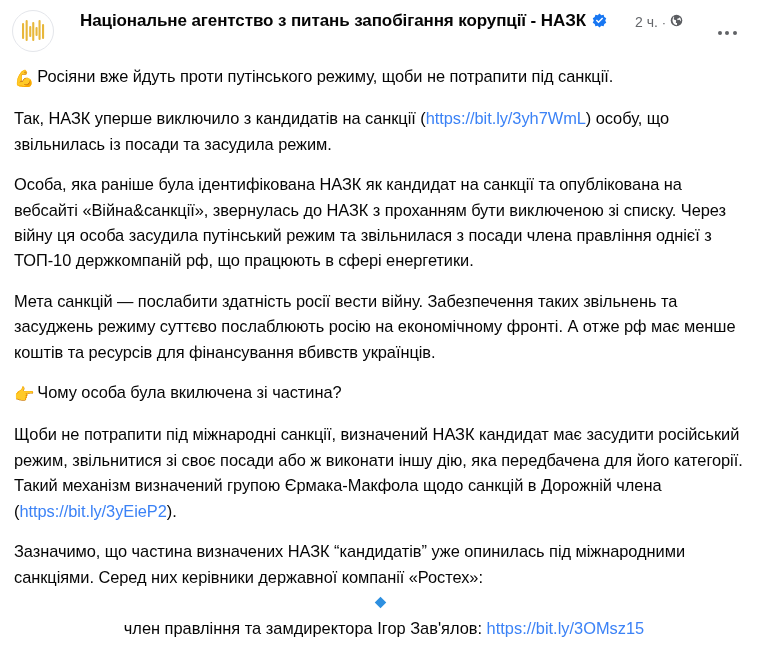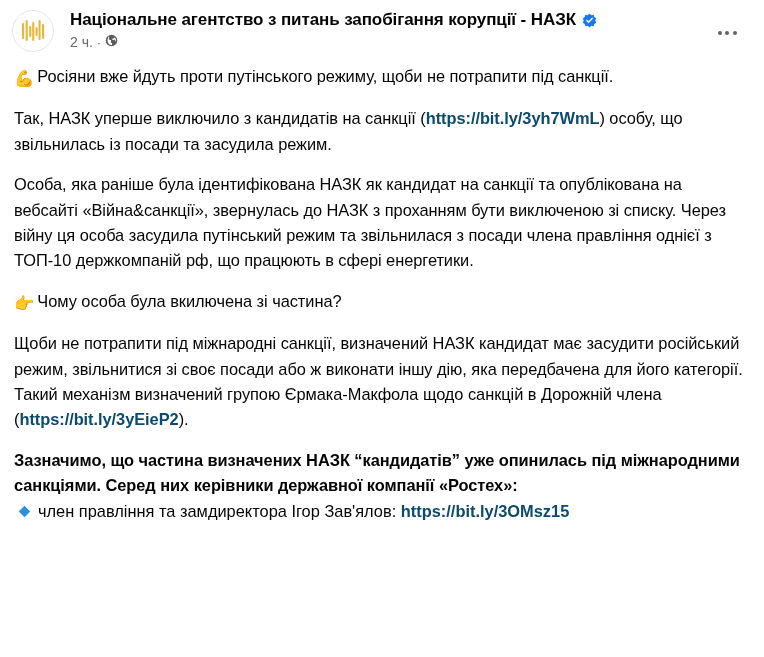--- a/index.html
+++ b/index.html
@@ -43,26 +43,26 @@
     box-sizing: border-box;
     display: flex;
     align-items: center;
     justify-content: center;
     margin-top: 1px;
     overflow: hidden;
   }
   .avatar svg { display:block; }
 
   .header-text {
-    margin-left: 16px;
-    display: flex;
-    flex-direction: column;
+    margin-left: 26px;
+    display: flex;
     justify-content: flex-start;
     padding-top: 1px;
     min-width: 0;
+    gap: 28px;
   }
   .page-name-row {
     display: flex;
     align-items: center;
     white-space: nowrap;
   }
   .page-name {
     font-size: 17px;
     font-weight: bold;
     letter-spacing: -0.1px;
@@ -129,47 +129,47 @@
     box-sizing: border-box;
   }
   .para {
     font-size: 16.4px;
     line-height: 25.4px;
     color: #050505;
     margin: 0 4px 15px 0;
     letter-spacing: -0.05px;
     word-spacing: 0px;
   }
-  .para.nospace { margin-bottom: 0; font-weight: bold; }
+  .para.nospace { margin-bottom: 0; }
 
   .emoji {
     display: inline-block;
     vertical-align: -2px;
     margin-right: 3px;
   }
   .link {
-    color: #0c4a6e;
+    color: #3b82f6;
     text-decoration: none;
     cursor: pointer;
-    font-weight: bold;
   }
 
   ul.bullets {
     list-style: none;
     margin: 0 0 12px 0;
     padding: 0;
   }
   ul.bullets li {
     font-size: 16.4px;
     line-height: 25.6px;
     color: #050505;
     display: flex;
-    align-items: flex-start;
+    align-items: center;
     margin: 0;
     padding-left: 4px;
+    flex-direction: column;
   }
   .diamond {
     flex: 0 0 auto;
     margin-right: 7px;
     display: inline-flex;
     align-items: center;
     height: 25.6px;
   }
   .li-text { min-width: 0; }
 </style>
@@ -230,20 +230,21 @@
       <span class="emoji">💪</span><span>Росіяни вже йдуть проти путінського режиму, щоби не потрапити під санкції.</span>
     </p>
 
     <p class="para">
       <span>Так, НАЗК уперше виключило з кандидатів на санкції (</span><a class="link" href="#">https://bit.ly/3yh7WmL</a><span>) особу, що звільнилась із посади та засудила режим.</span>
     </p>
 
     <p class="para">Особа, яка раніше була ідентифікована НАЗК як кандидат на санкції та опублікована на вебсайті «Війна&amp;санкції», звернулась до НАЗК з проханням бути виключеною зі списку. Через війну ця особа засудила путінський режим та звільнилася з посади члена правління однієї з ТОП-10 держкомпаній рф, що працюють в сфері енергетики.</p>
 
 
+    <p class="para">Мета санкцій — послабити здатність росії вести війну. Забезпечення таких звільнень та засуджень режиму суттєво послаблюють росію на економічному фронті. А отже рф має менше коштів та ресурсів для фінансування вбивств українців.</p>
 
     <p class="para">
       <span class="emoji">👉</span><span>Чому особа була вкилючена зі частина?</span>
     </p>
 
     <p class="para">
       <span>Щоби не потрапити під міжнародні санкції, визначений НАЗК кандидат має засудити російський режим, звільнитися зі своє посади або ж виконати іншу дію, яка передбачена для його категорії. Такий механізм визначений групою Єрмака-Макфола щодо санкцій в Дорожній члена (</span><a class="link" href="#">https://bit.ly/3yEieP2</a><span>).</span>
     </p>
 
     <p class="para nospace">Зазначимо, що частина визначених НАЗК “кандидатів” уже опинилась під міжнародними санкціями. Серед них керівники державної компанії «Ростех»:</p>

